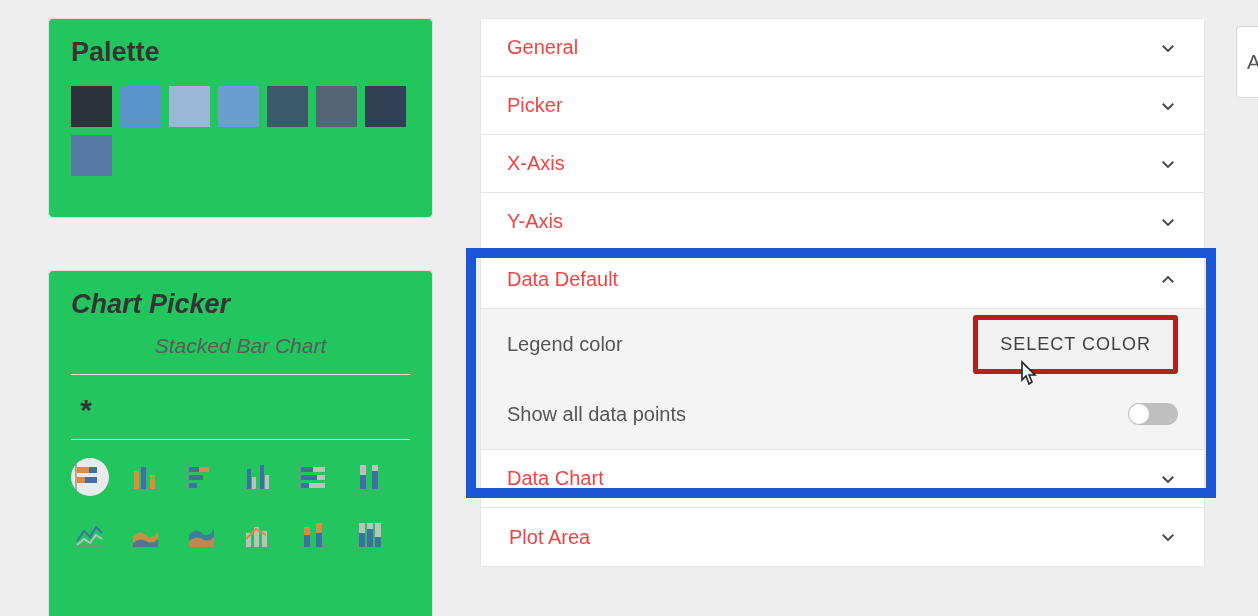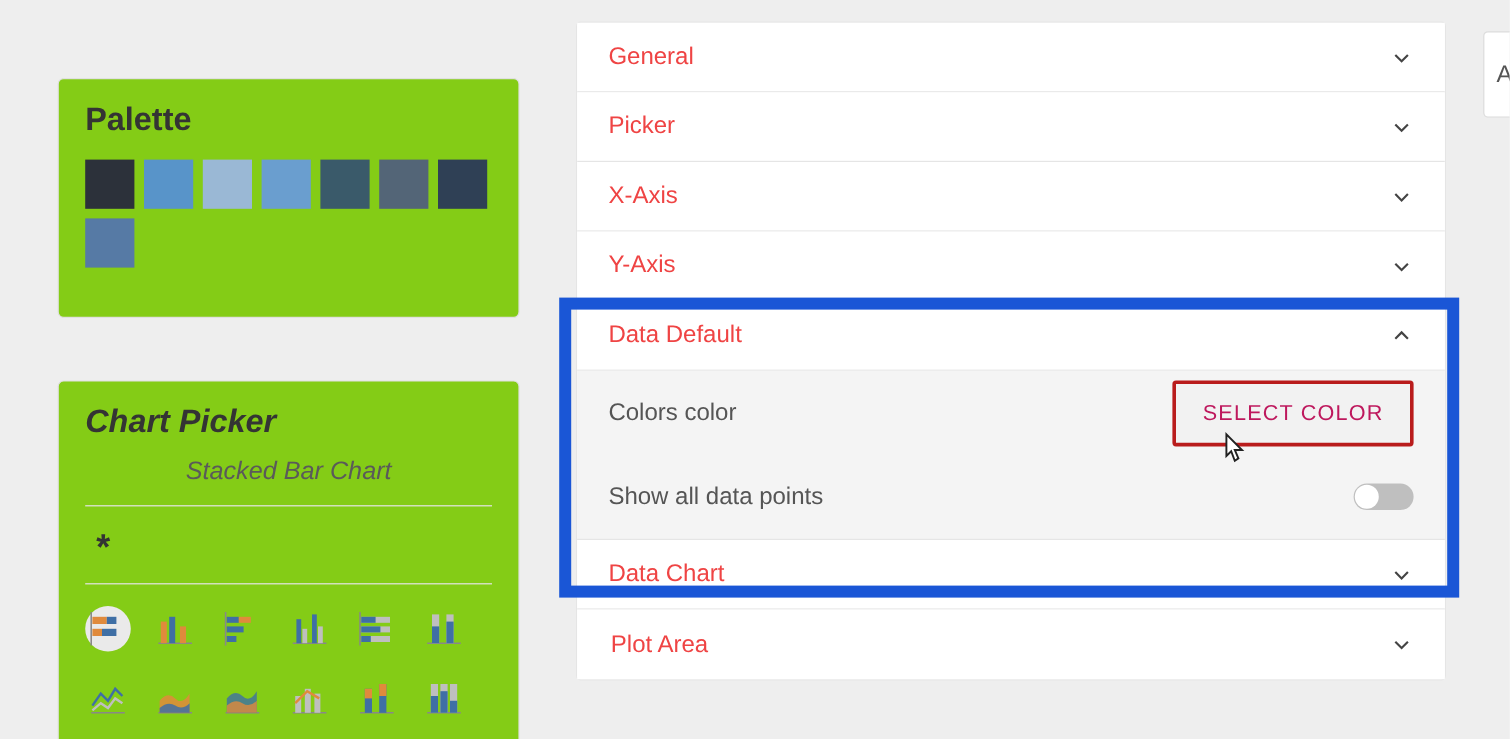--- a/index.html
+++ b/index.html
@@ -12,24 +12,23 @@
     color: #333;
   }
   .stage {
     position: relative;
     width: 1258px; height: 616px;
   }
 
   
   .card {
     position: absolute;
-    background: #84cc16;
+    background: #22c55e;
     border: 1px solid #e0e0e0;
     border-radius: 5px;
-    margin-top: 47px;
   }
   .palette-card {
     left: 48px; top: 18px;
     width: 385px; height: 200px;
     padding: 18px 22px 14px 22px;
   }
   .palette-title {
     font-size: 27px;
     font-weight: 700;
     color: #343434;
@@ -123,26 +122,26 @@
     height: 70px;
     display: flex;
     align-items: center;
     justify-content: space-between;
     padding: 0 26px;
     font-size: 20px;
     color: #555;
   }
   .btn-outline {
     background: #f2f2f2;
-    border: 3px solid #b91c1c;
+    border: 5px solid #b91c1c;
     border-radius: 3px;
     padding: 14px 22px;
     font-size: 18px;
     letter-spacing: 1px;
-    color: #be185d;
+    color: #404040;
     cursor: pointer;
   }
 
   
   .toggle {
     position: relative;
     width: 50px; height: 22px;
     border-radius: 11px;
     background: #bfbfbf;
   }
@@ -361,21 +360,21 @@
     <div class="ac-row">
       <span>Data Default</span>
       <span class="ac-icon">
         <svg viewBox="0 0 24 24">
             <polyline points="5 15 12 8 19 15"></polyline>
           </svg>
       </span>
     </div>
     <div class="ac-body">
       <div class="ac-body-row">
-        <span>Colors color</span>
+        <span>Legend color</span>
         <button class="btn-outline">SELECT COLOR</button>
       </div>
       <div class="ac-body-row">
         <span>Show all data points</span>
         <div class="toggle">
           <div class="toggle-knob"></div>
         </div>
       </div>
     </div>
 

